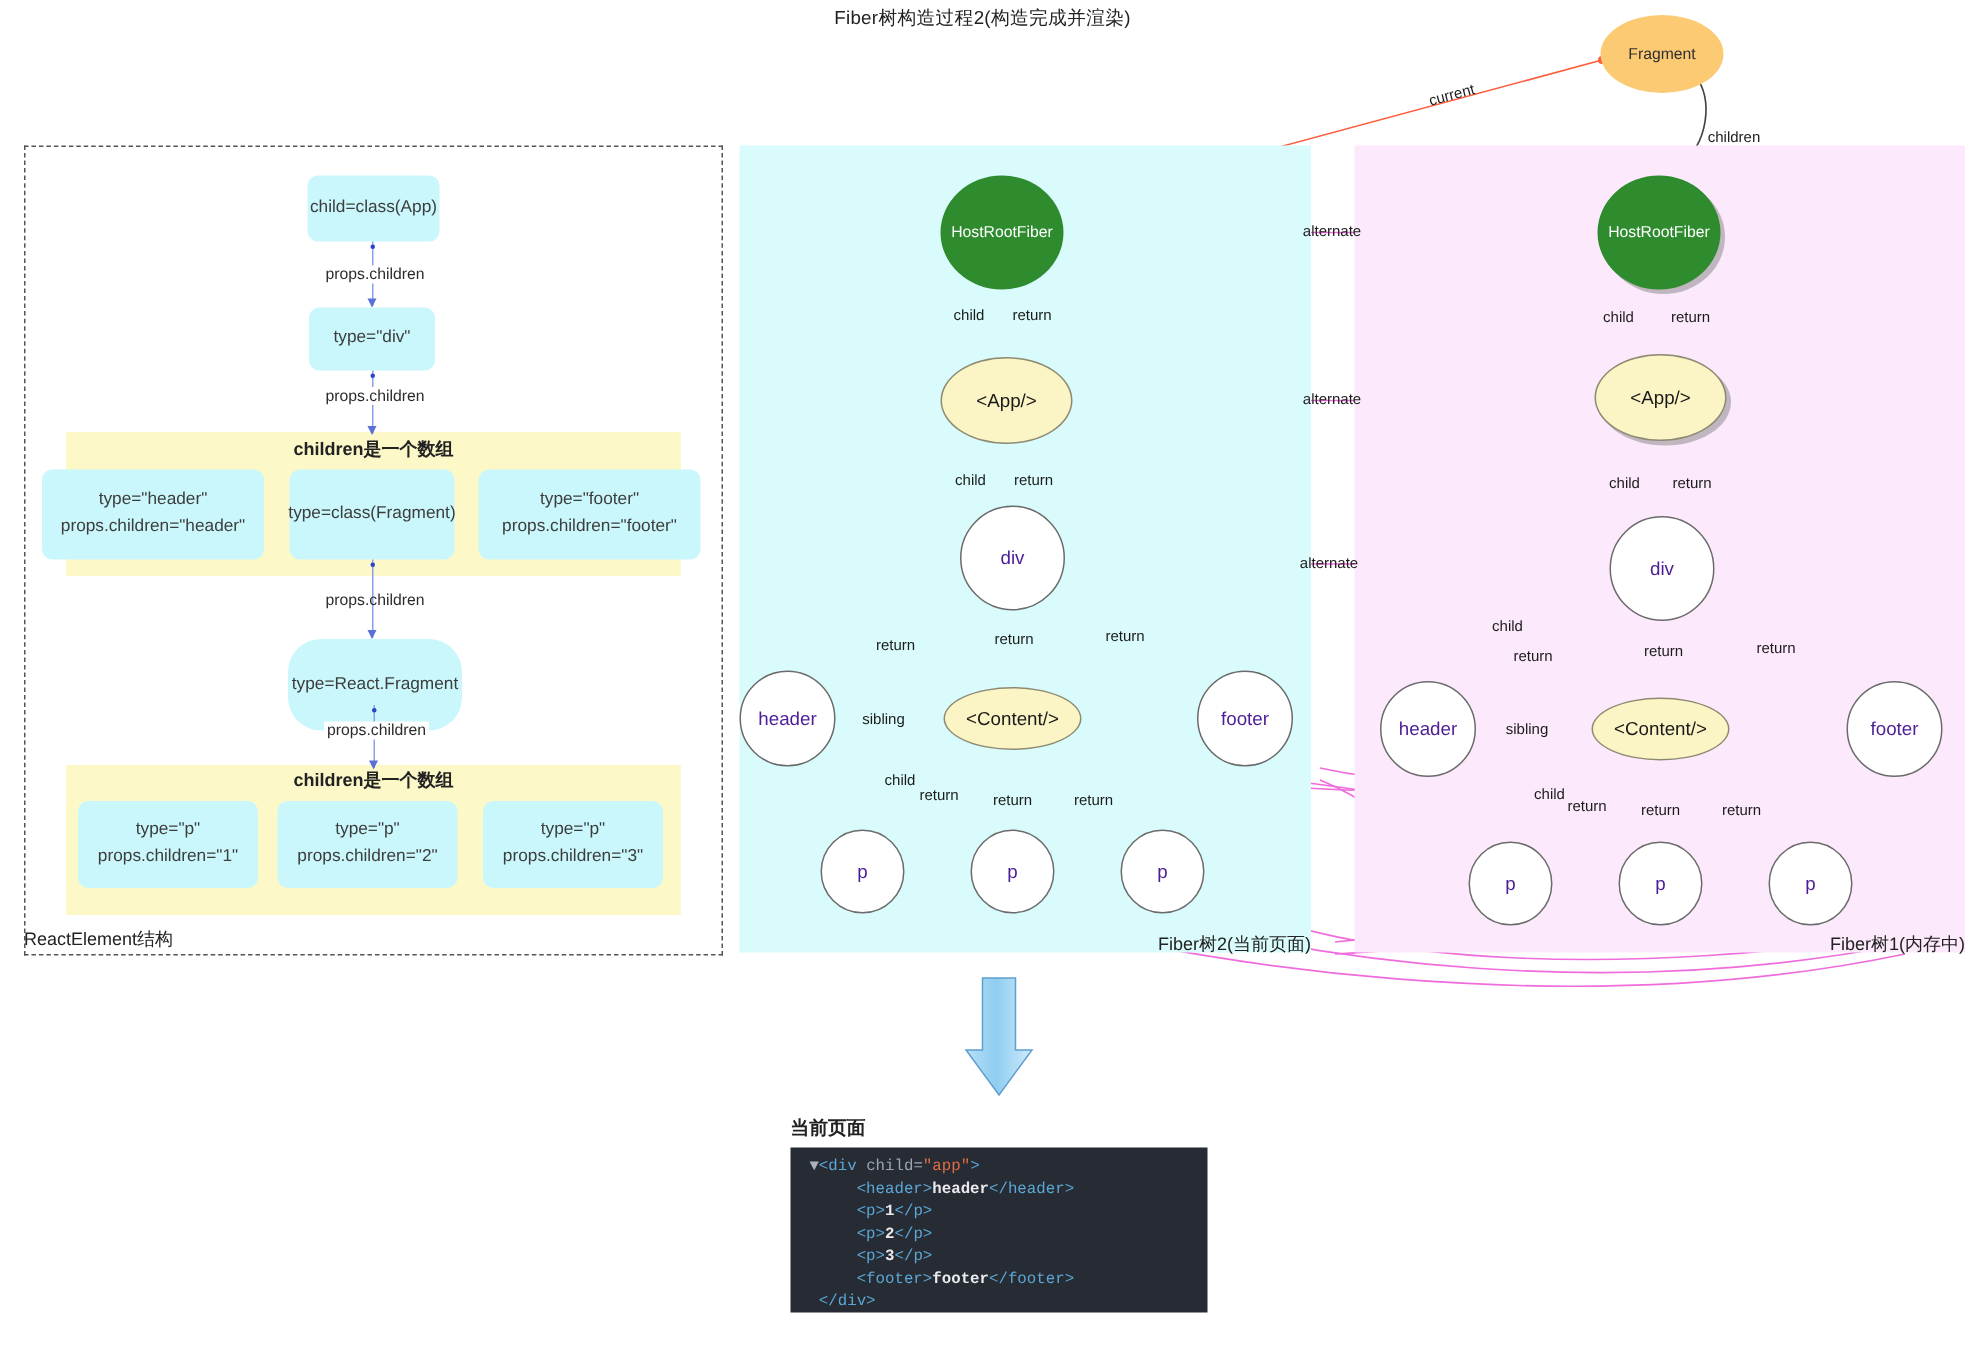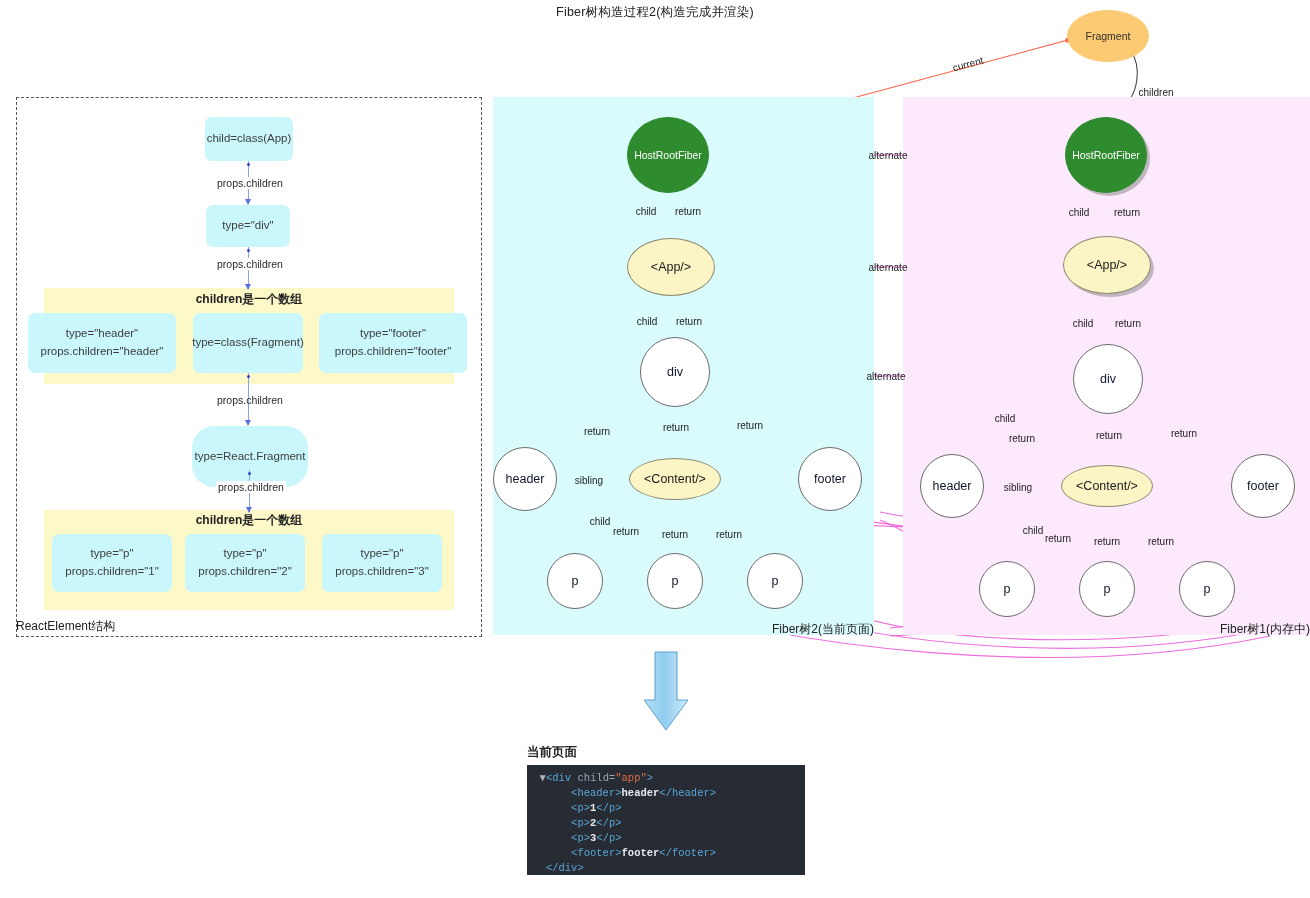--- a/index.html
+++ b/index.html
@@ -64,21 +64,21 @@
   .node-host{
     background:#2e8b2e;border:1px solid #2e8b2e;border-radius:50%;
     color:#ffffff;font-size:10.5px;
   }
   .node-yellow{
     background:#fbf4c4;border:1px solid #8d8a72;border-radius:50%;
     color:#1a1a1a;font-size:12.5px;
   }
   .node-plain{
     background:#ffffff;border:1px solid #6b6b6b;border-radius:50%;
-    color:#0f172a;font-size:12.5px;
+    color:#4c1d95;font-size:12.5px;
   }
   .node-root{
     background:#fbca73;border:1px solid #fbca73;border-radius:50%;
     color:#303030;font-size:10.5px;
   }
   .shadow{box-shadow:3px 3px 0 rgba(120,120,120,.45);}
   .elabel{
     position:absolute;font-size:10px;color:#1c1c1c;white-space:nowrap;
     transform:translate(-50%,-50%);
   }

